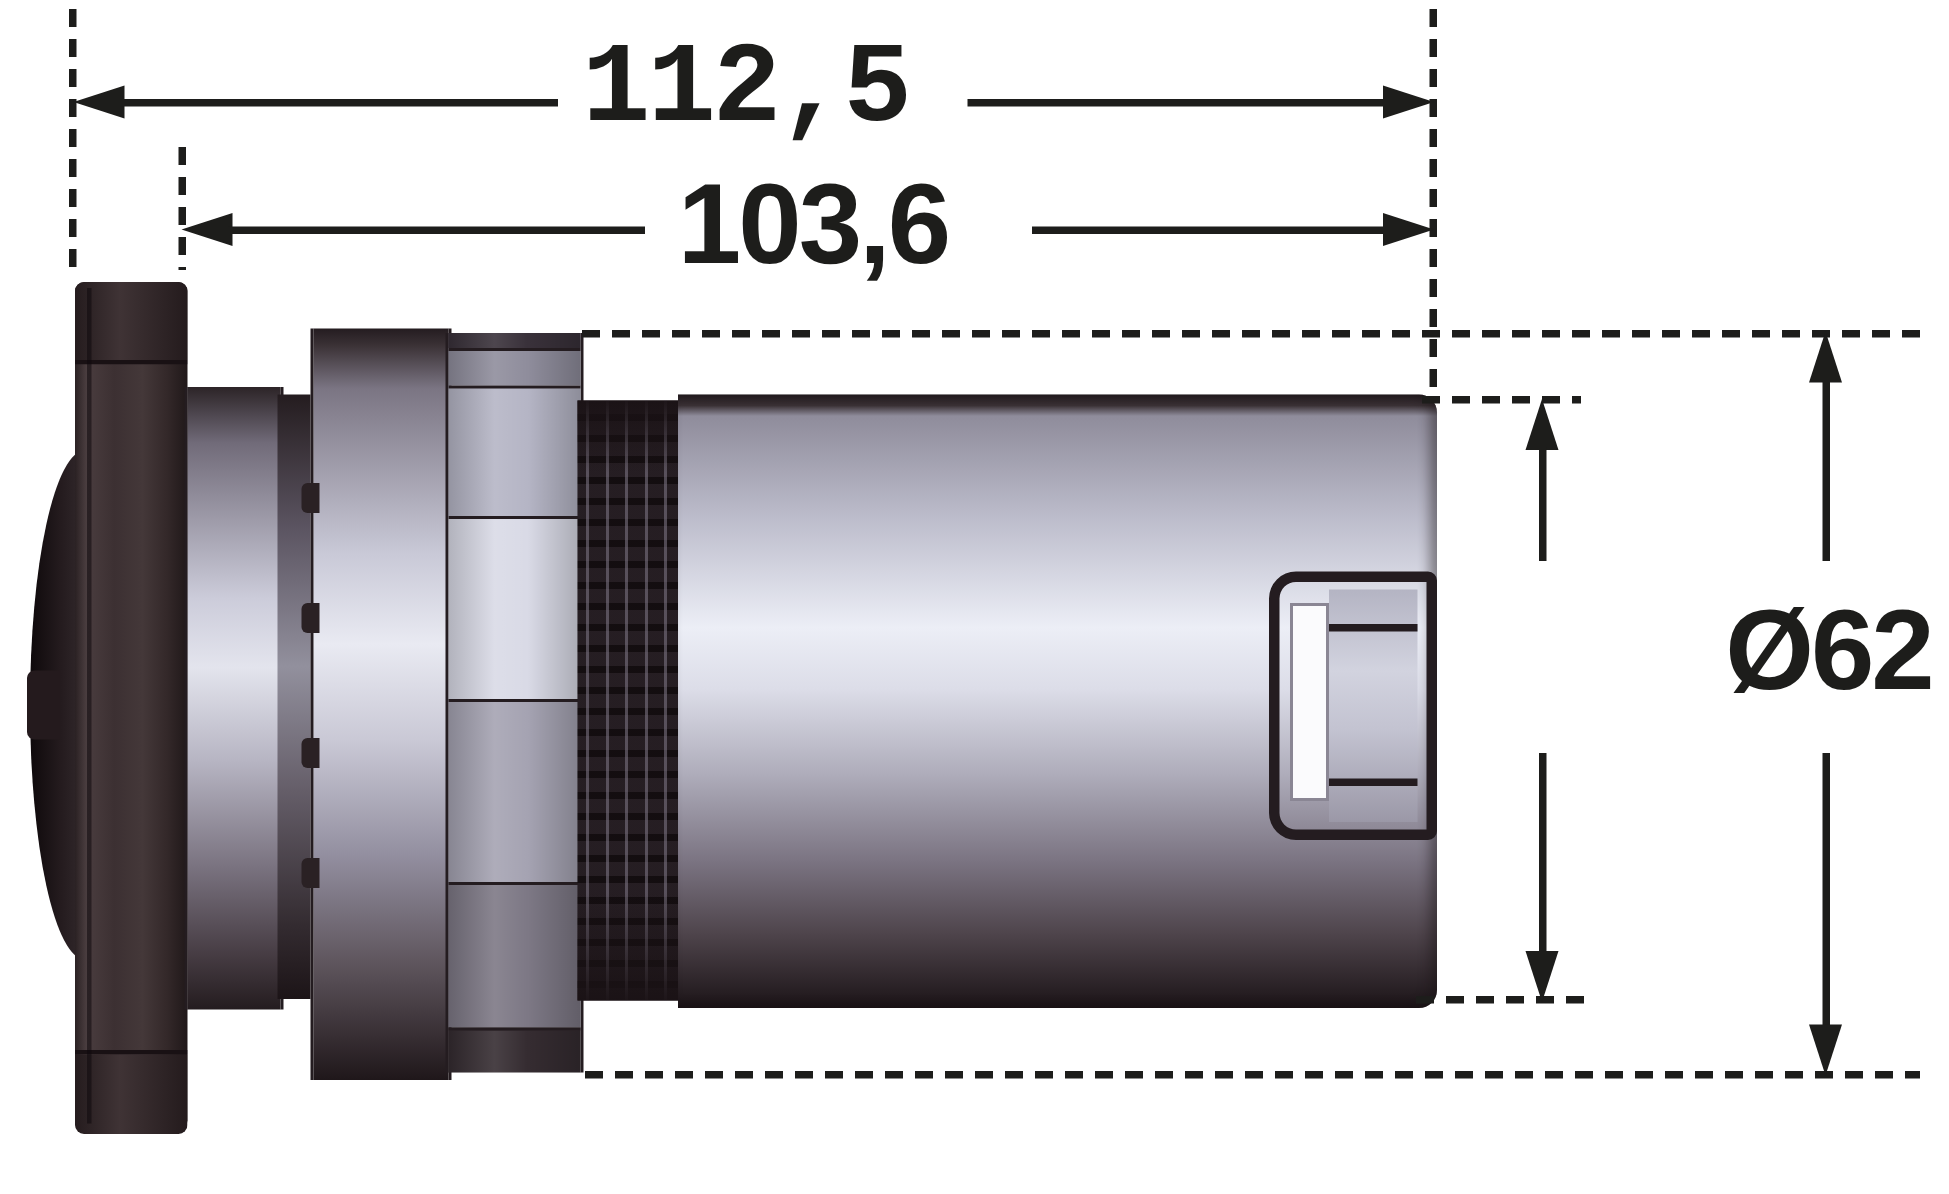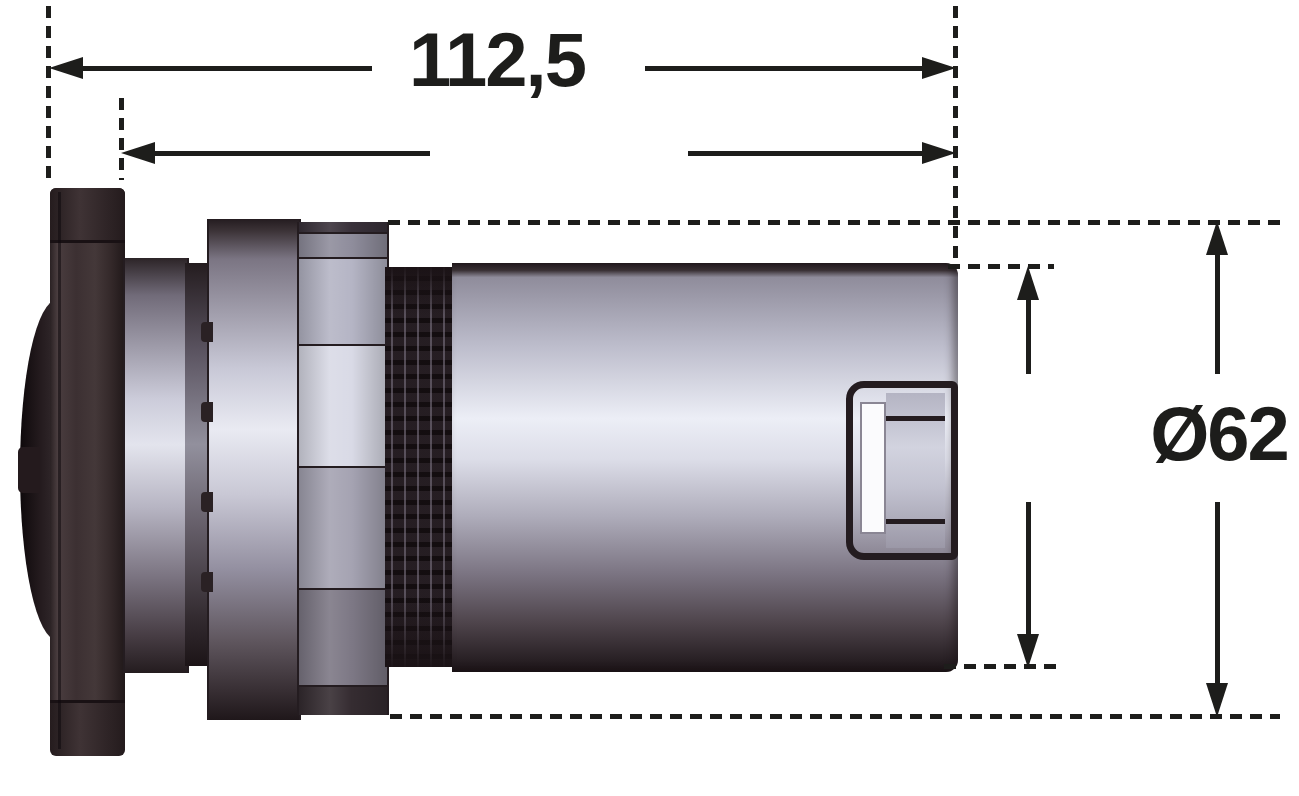--- a/index.html
+++ b/index.html
@@ -137,26 +137,27 @@
   <div class="dash-v" style="left:953px;top:6px;height:260px;"></div>
   <div class="dash-h" style="left:388px;top:220px;width:892px;"></div>
   <div class="dash-h" style="left:390px;top:714px;width:890px;"></div>
   <div class="dash-h" style="left:948px;top:264px;width:106px;"></div>
   <div class="dash-h" style="left:944px;top:664px;width:120px;"></div>
 
   <div class="arr arr-left" style="left:49px;top:57px;"></div>
   <div class="dim-h" style="left:80px;top:66px;width:292px;"></div>
   <div class="dim-h" style="left:645px;top:66px;width:278px;"></div>
   <div class="arr arr-right" style="left:922px;top:57px;"></div>
-  <div class="dim-label" style="left:497px;top:60px;">112,5</div>
+  <div class="dim-label" style="left:497px;top:60px;font-family:Liberation Mono, monospace;">112,5</div>
 
   <div class="arr arr-left" style="left:121px;top:142px;"></div>
   <div class="dim-h" style="left:152px;top:151px;width:278px;"></div>
   <div class="dim-h" style="left:688px;top:151px;width:235px;"></div>
   <div class="arr arr-right" style="left:922px;top:142px;"></div>
+  <div class="dim-label" style="left:542px;top:150px;">103,6</div>
 
   <div class="arr arr-up" style="left:1017px;top:266px;"></div>
   <div class="dim-v" style="left:1026px;top:298px;height:76px;"></div>
   <div class="dim-v" style="left:1026px;top:502px;height:132px;"></div>
   <div class="arr arr-down" style="left:1017px;top:634px;"></div>
 
   <div class="arr arr-up" style="left:1206px;top:221px;"></div>
   <div class="dim-v" style="left:1215px;top:254px;height:120px;"></div>
   <div class="dim-v" style="left:1215px;top:502px;height:182px;"></div>
   <div class="arr arr-down" style="left:1206px;top:683px;"></div>

